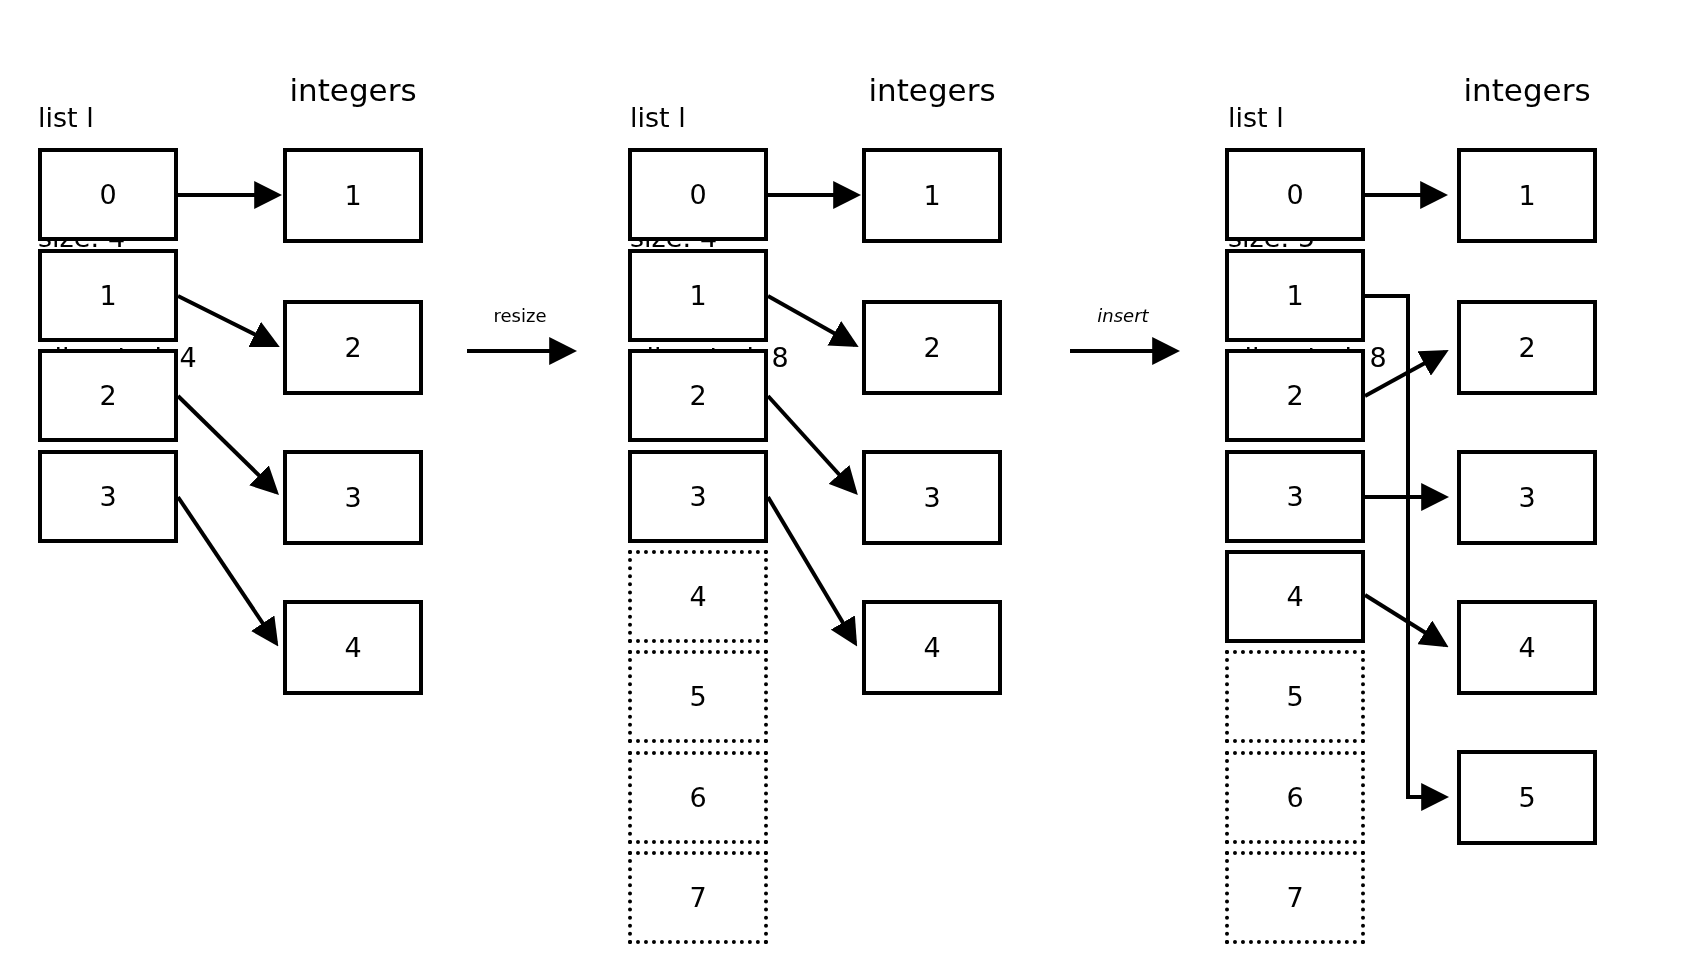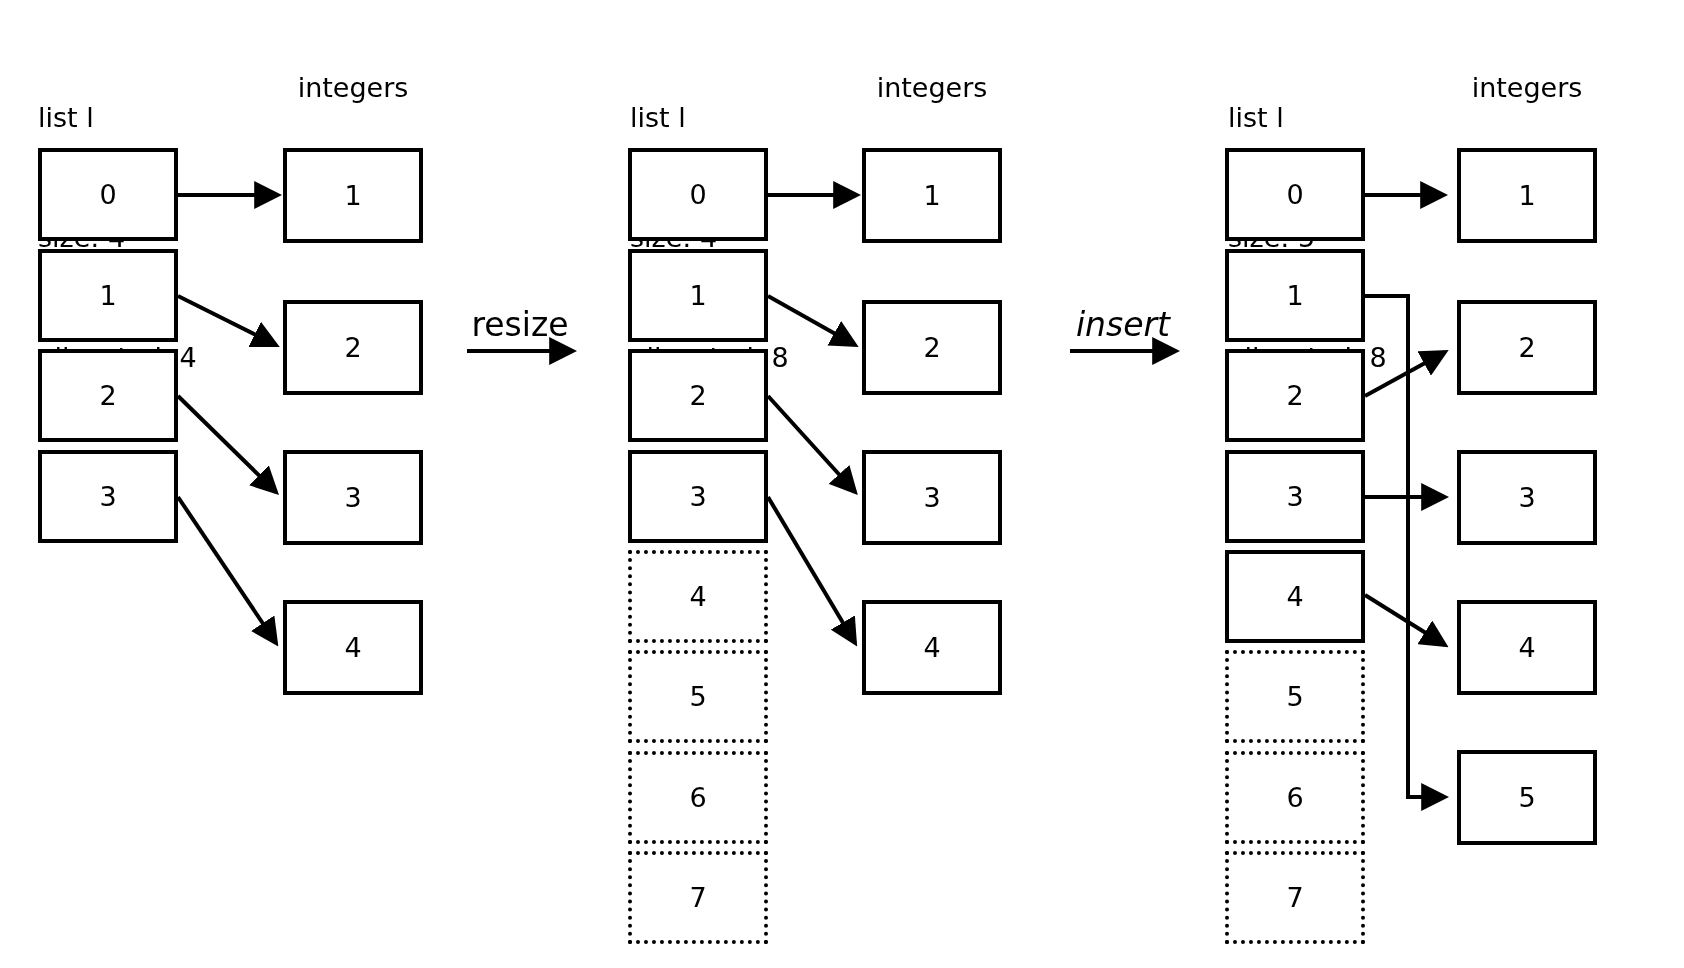--- a/index.html
+++ b/index.html
@@ -2,33 +2,33 @@
 <html><head>
 <meta charset="utf-8">
 <style>
   html,body{margin:0;padding:0;background:#ffffff;}
   .canvas{
     position:relative;width:1684px;height:968px;background:#ffffff;
     font-family:"DejaVu Sans","Liberation Sans",sans-serif;color:#000000;overflow:hidden;
   }
   .arrows{position:absolute;left:0;top:0;}
   .header{position:absolute;top:18px;font-size:27px;line-height:40px;white-space:pre;}
-  .col-label{position:absolute;top:72px;width:140px;text-align:center;font-size:27px;}
+  .col-label{position:absolute;top:72px;width:140px;text-align:center;font-size:31px;}
   .slot{
     position:absolute;width:140px;height:93px;box-sizing:border-box;
     border:4px solid #000000;background:#ffffff;
     display:flex;align-items:center;justify-content:center;font-size:27px;
   }
   .slot.dotted{border-style:dotted;}
   .ibox{
     position:absolute;width:140px;height:95px;box-sizing:border-box;
     border:4px solid #000000;background:#ffffff;
     display:flex;align-items:center;justify-content:center;font-size:27px;
   }
-  .trans-label{position:absolute;top:305px;width:140px;text-align:center;font-size:33px;}
+  .trans-label{position:absolute;top:305px;width:140px;text-align:center;font-size:18px;}
 </style>
 </head>
 <body>
 
 <div class="canvas">
 
   <svg class="arrows" width="1684" height="968" viewBox="0 0 1684 968">
     <defs>
       <marker id="ah" viewBox="0 0 10 10" refX="8.5" refY="5" markerWidth="7" markerHeight="7" orient="auto">
         <path d="M 0 0 L 10 5 L 0 10 z" fill="#000000"></path>

